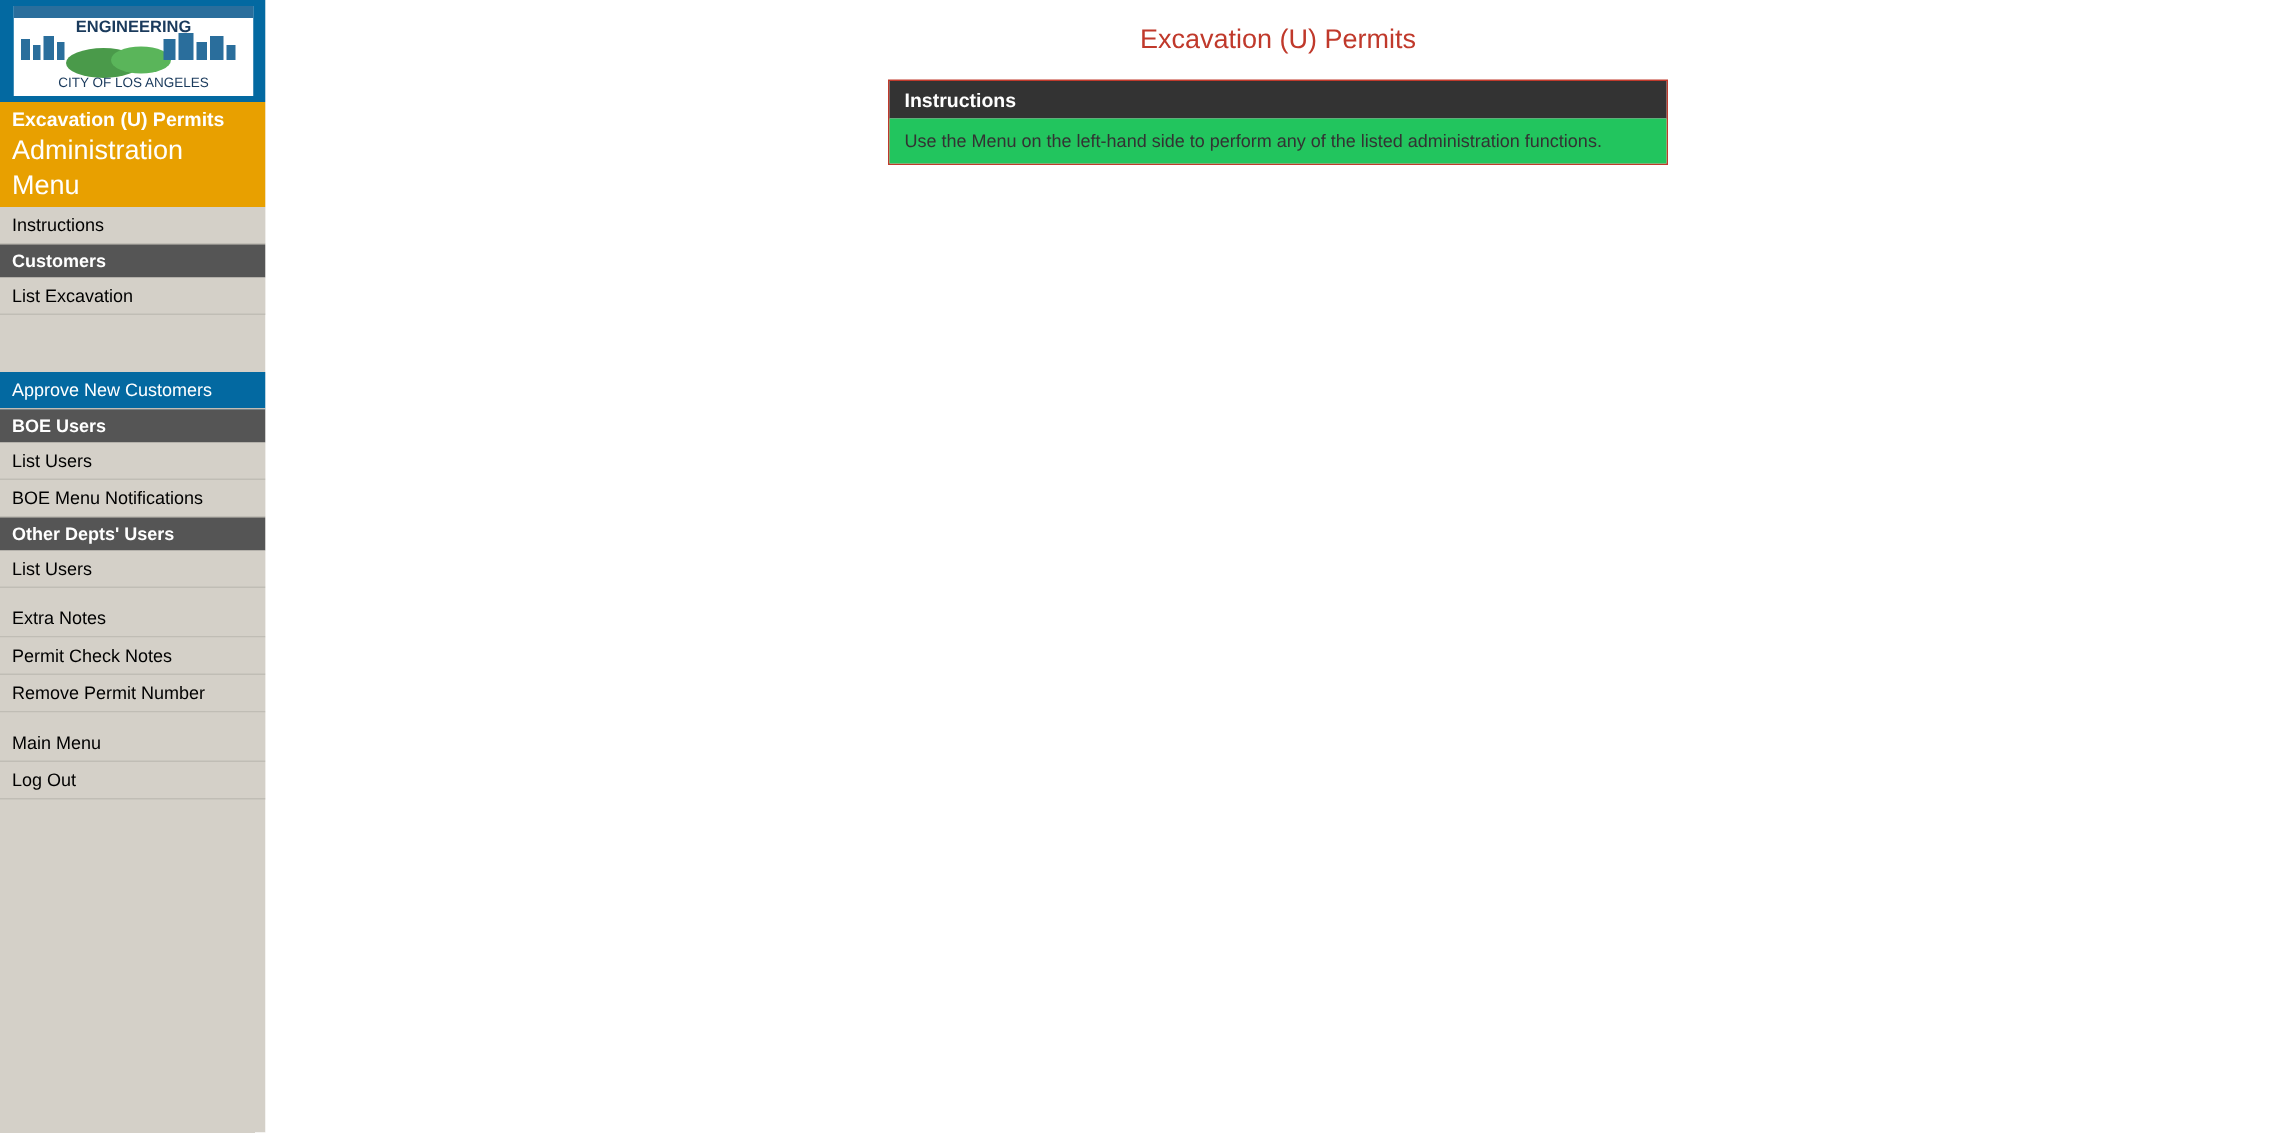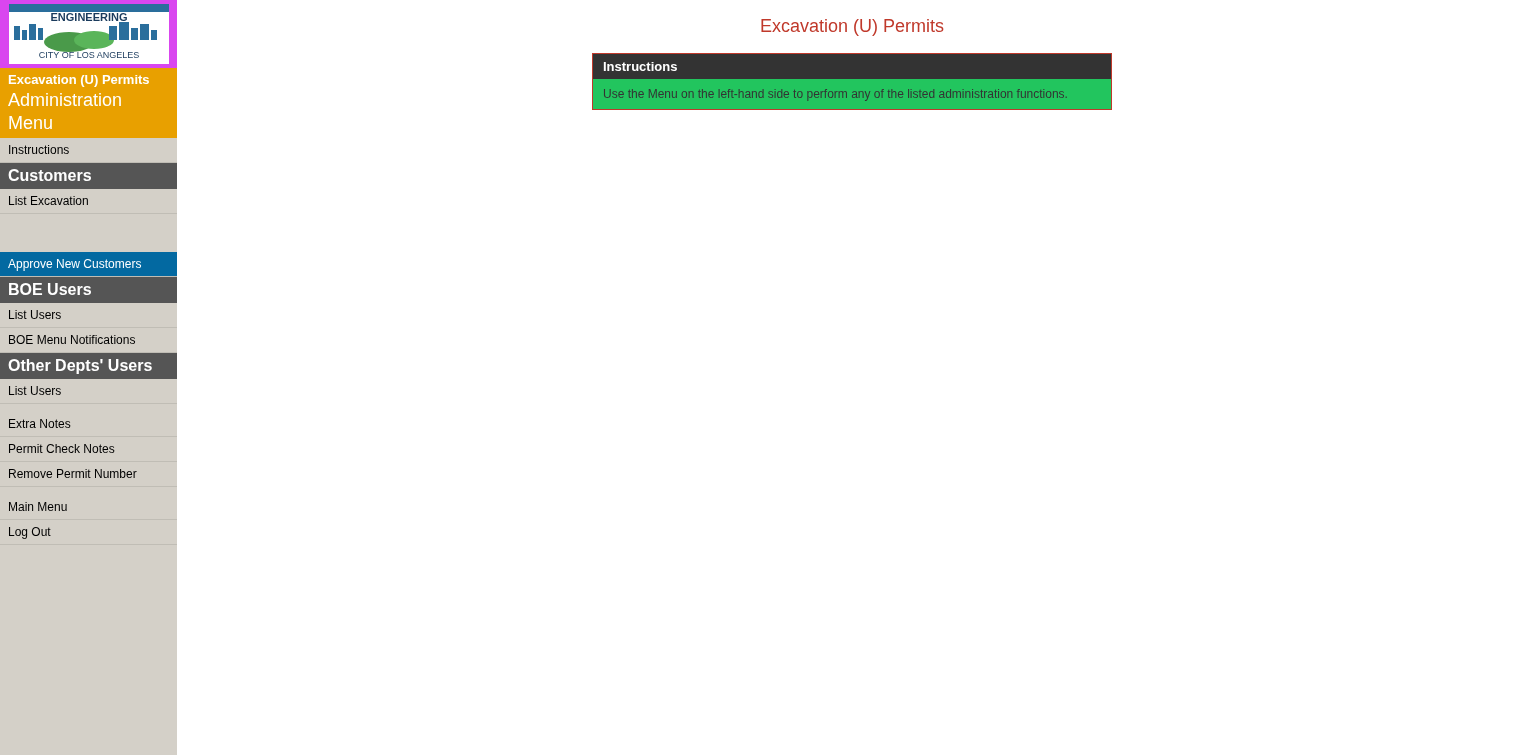--- a/index.html
+++ b/index.html
@@ -9,21 +9,21 @@
     #sidebar {
       width: 177px;
       min-height: 755px;
       background: #d4d0c8;
       flex-shrink: 0;
       display: flex;
       flex-direction: column;
     }
 
     #logo-area {
-      background: #d946ef;
+      background: #0369a1;
       padding: 4px;
       display: flex;
       flex-direction: column;
       align-items: center;
     }
 
     .logo-svg {
       width: 160px;
       height: 60px;
     }
@@ -40,21 +40,21 @@
     .app-subtitle {
       color: #fff;
       font-size: 18px;
       font-weight: normal;
     }
 
     .nav-section-header {
       background: #555;
       color: #fff;
       padding: 4px 8px;
-      font-size: 16px;
+      font-size: 12px;
       font-weight: bold;
       cursor: default;
     }
 
     .nav-item {
       padding: 5px 8px;
       font-size: 12px;
       color: #000;
       cursor: pointer;
       background: #d4d0c8;

